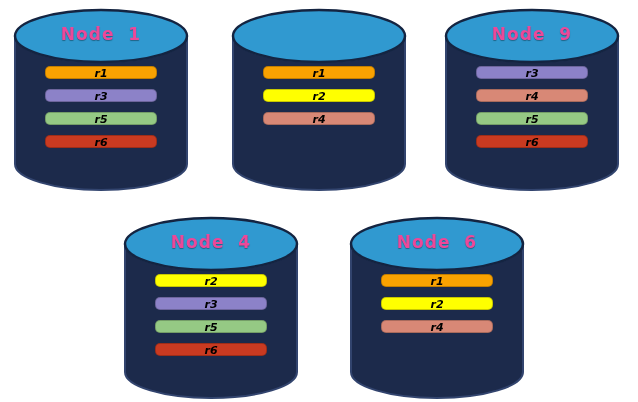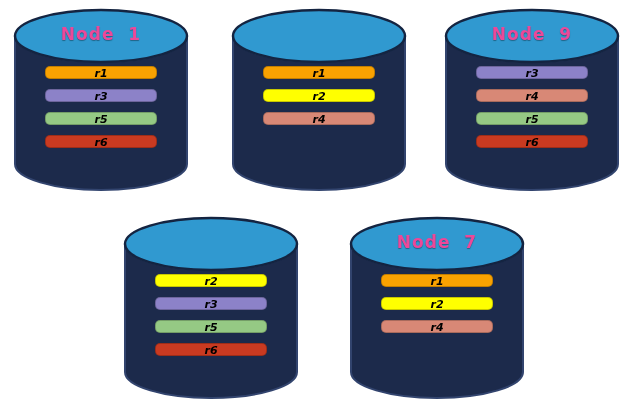--- a/index.html
+++ b/index.html
@@ -102,34 +102,35 @@
       <div class="bar" style="background: rgb(149, 201, 132);">r5</div>
       <div class="bar" style="background: rgb(201, 58, 33);">r6</div>
     </div>
   </div>
 
   <div class="node" style="left:122px; top:214px;">
     <svg class="cyl" viewBox="0 0 178 188">
       <path d="M3,30 L3,158 A86,26 0 0 0 175,158 L175,30 A86,26 0 0 1 3,30 Z" fill="#1c2a4b" stroke="#32446e" stroke-width="2"></path>
       <ellipse cx="89" cy="30" rx="86" ry="26" fill="#3099d0" stroke="#142441" stroke-width="2.5"></ellipse>
     </svg>
+    <div class="node-label">Node  4</div>
     <div class="bars">
       <div class="bar" style="background: rgb(255, 255, 0);">r2</div>
       <div class="bar" style="background: rgb(140, 130, 200);">r3</div>
       <div class="bar" style="background: rgb(149, 201, 132);">r5</div>
       <div class="bar" style="background: rgb(201, 58, 33);">r6</div>
     </div>
   </div>
 
   <div class="node" style="left:348px; top:214px;">
     <svg class="cyl" viewBox="0 0 178 188">
       <path d="M3,30 L3,158 A86,26 0 0 0 175,158 L175,30 A86,26 0 0 1 3,30 Z" fill="#1c2a4b" stroke="#32446e" stroke-width="2"></path>
       <ellipse cx="89" cy="30" rx="86" ry="26" fill="#3099d0" stroke="#142441" stroke-width="2.5"></ellipse>
     </svg>
-    <div class="node-label">Node  7</div>
+    <div class="node-label">Node  6</div>
     <div class="bars">
       <div class="bar" style="background: rgb(249, 162, 1);">r1</div>
       <div class="bar" style="background: rgb(255, 255, 0);">r2</div>
       <div class="bar" style="background: rgb(216, 136, 118);">r4</div>
     </div>
   </div>
 
 </div>
 
 </body></html>

